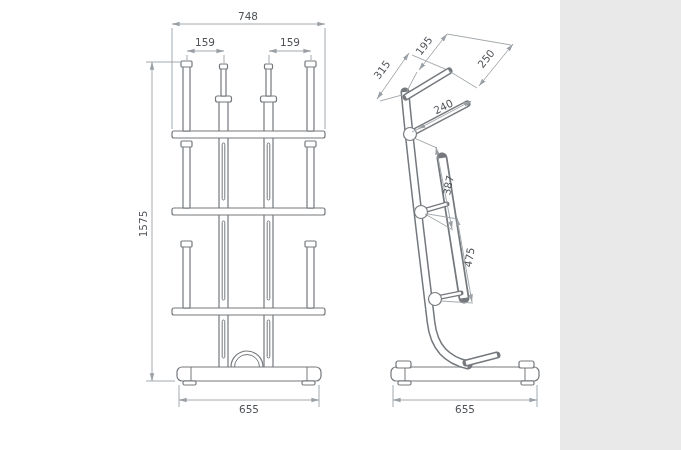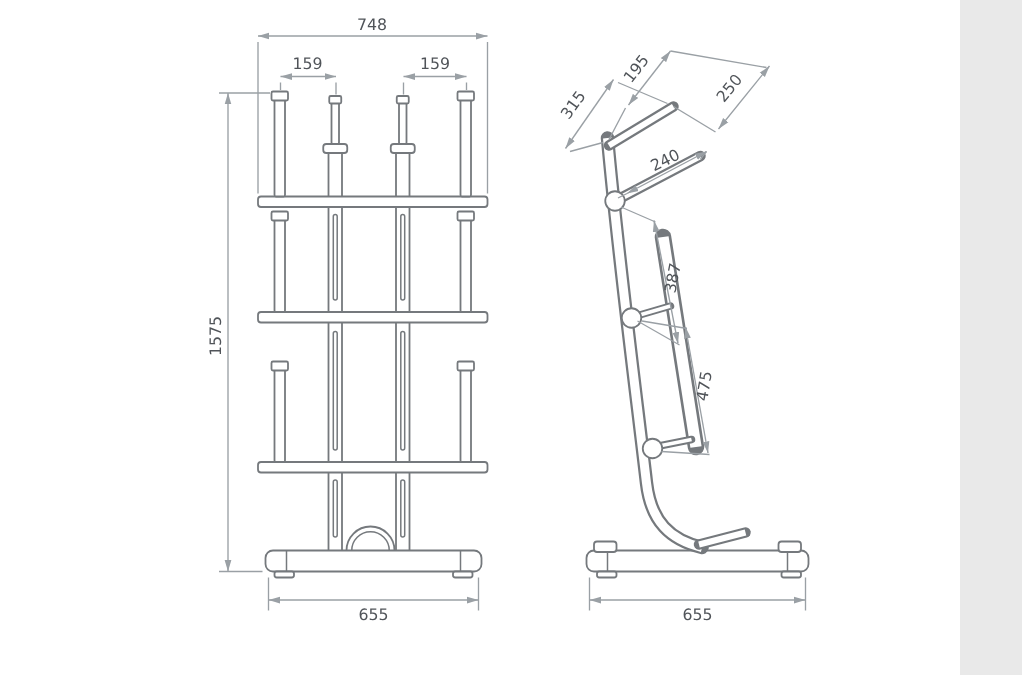--- a/index.html
+++ b/index.html
@@ -4,21 +4,21 @@
 <style>
   :root{
     --object-line:#75797d;
     --dimension-line:#9aa0a5;
     --text:#505459;
     --background:#ffffff;
   }
   html,body{margin:0;padding:0;background:#e9e9e9;}
   .canvas{
     position:relative;
-    width:640px;height:450px;
+    width:560px;height:450px;
     background:var(--background,#fff);
     overflow:hidden;
     font-family:"DejaVu Sans", sans-serif;
   }
   svg{position:absolute;left:0;top:0;}
   .obj{stroke:var(--object-line,#75797d);fill:none;stroke-width:1.2;}
   .obj-fill{stroke:var(--object-line,#75797d);fill:#ffffff;stroke-width:1.2;}
   .obj-thin{stroke:var(--object-line,#75797d);fill:none;stroke-width:1;}
   .tube-outer{stroke:var(--object-line,#75797d);fill:none;stroke-linecap:round;stroke-linejoin:round;}
   .tube-inner{stroke:#ffffff;fill:none;stroke-linecap:butt;stroke-linejoin:round;}

